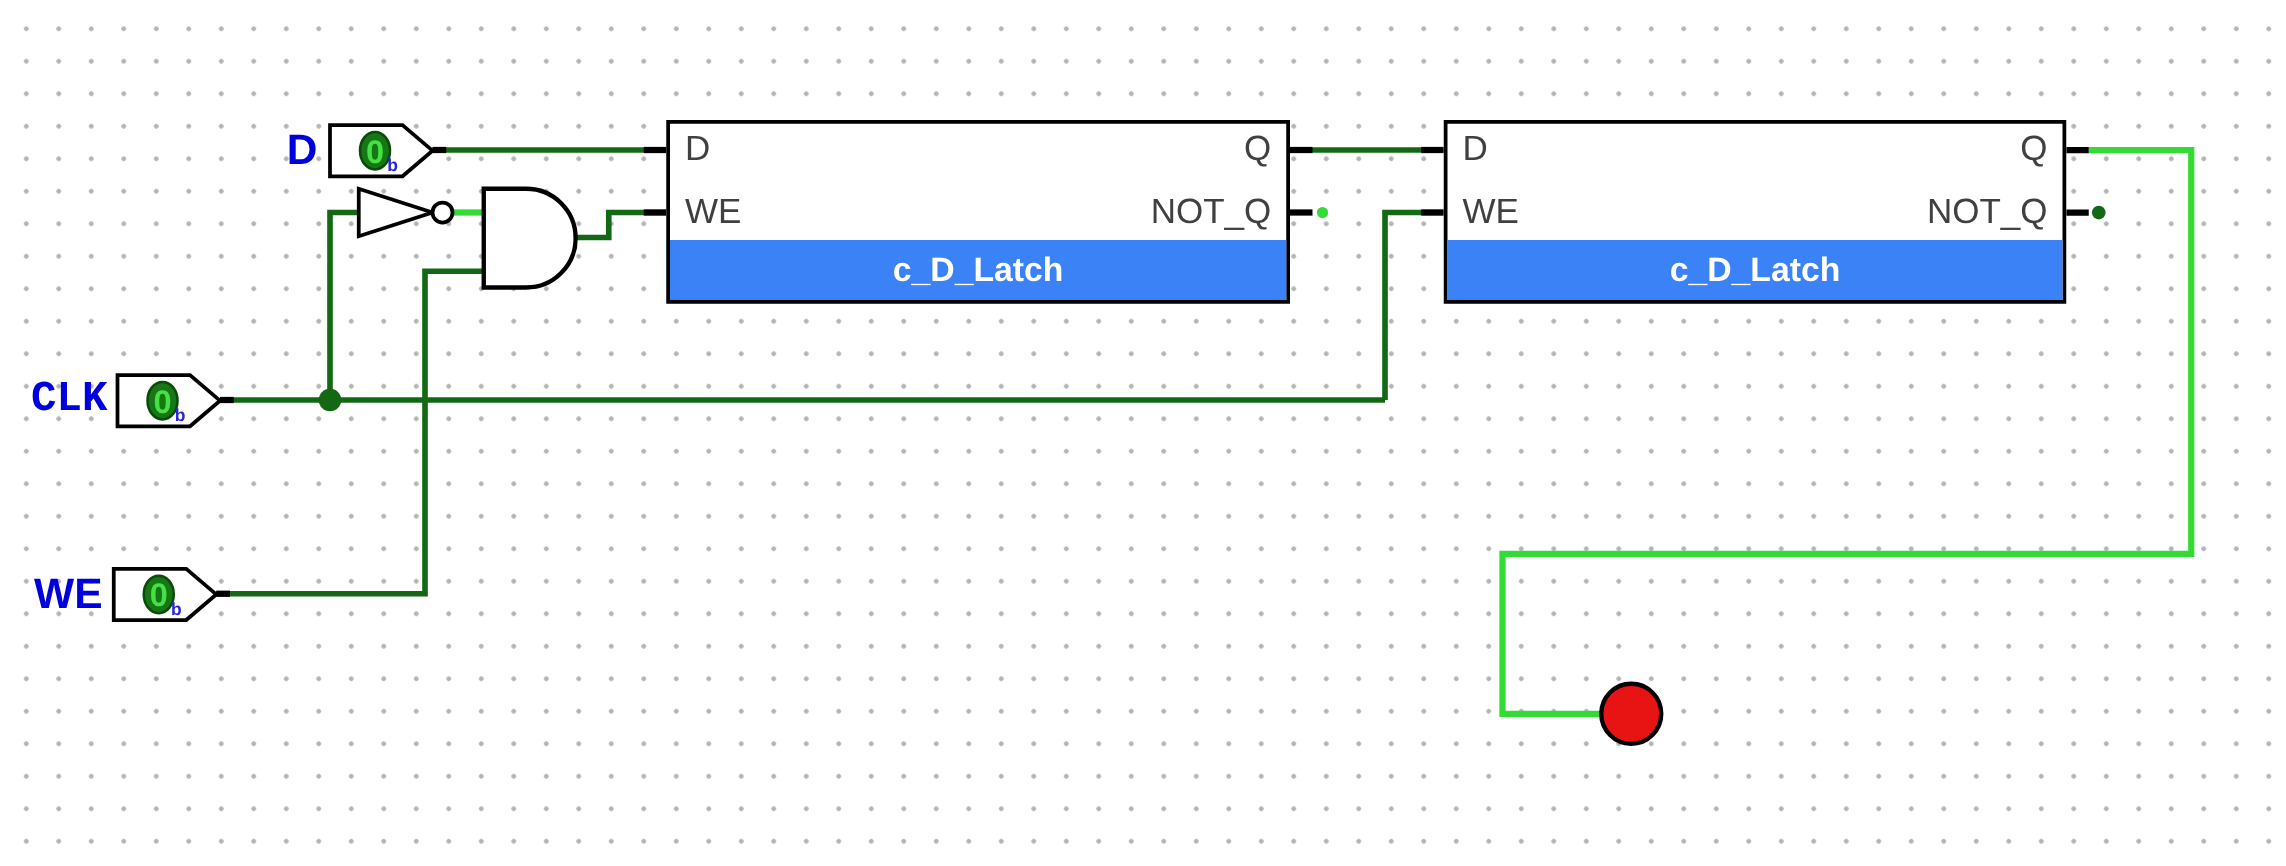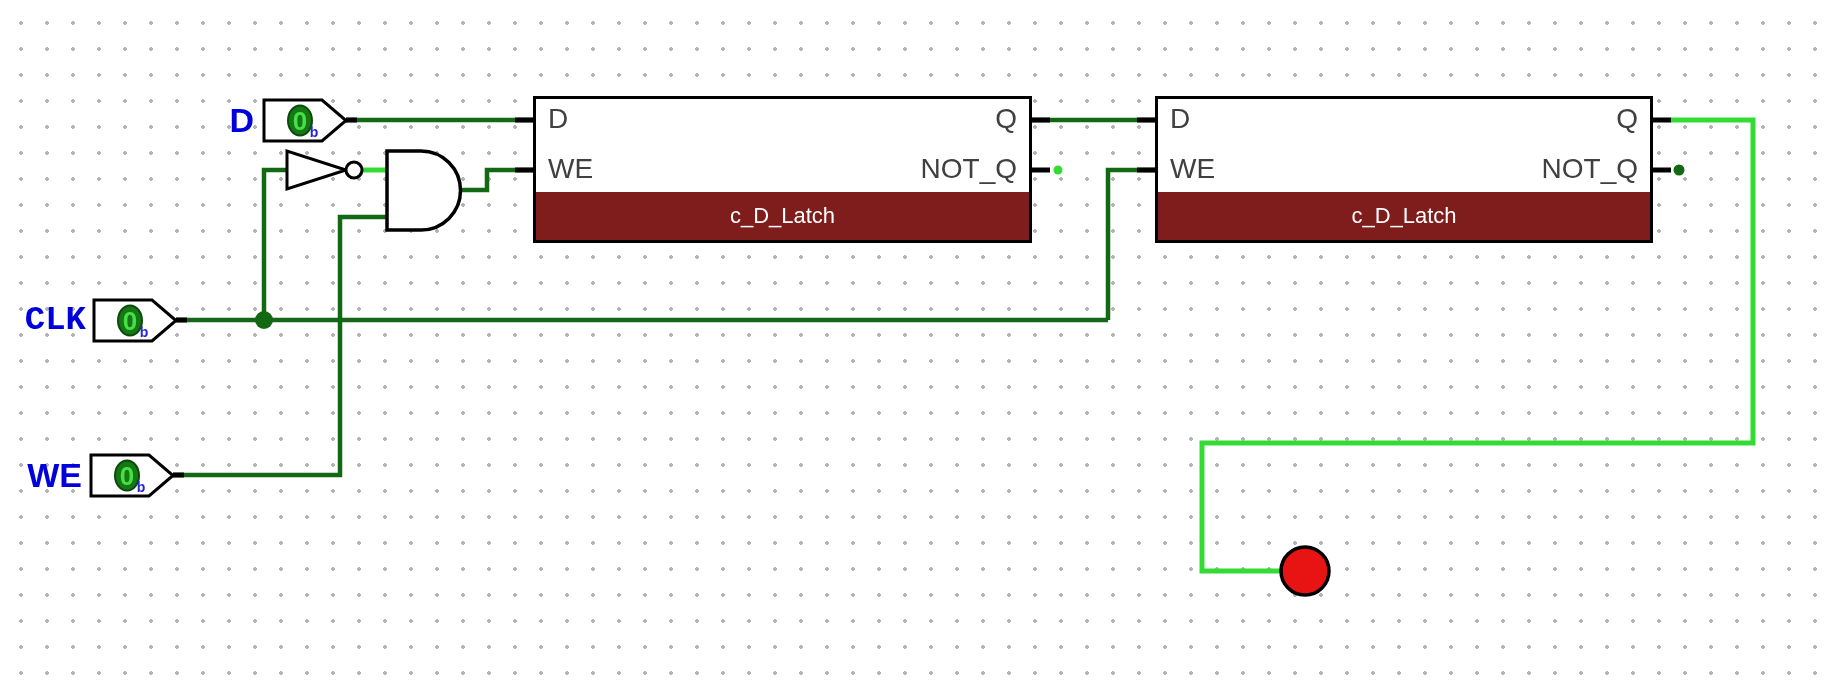--- a/index.html
+++ b/index.html
@@ -31,24 +31,24 @@
     white-space: nowrap;
   }
   .latch .pl.p-d   { left: 12px;  top: 5px;  }
   .latch .pl.p-we  { left: 12px;  top: 55px; }
   .latch .pl.p-q   { right: 12px; top: 5px;  text-align: right; }
   .latch .pl.p-nq  { right: 12px; top: 55px; text-align: right; }
   .latch .latch-title {
     position: absolute;
     left: 0; right: 0; bottom: 0;
     height: 48px;
-    background: #7f1d1d;
+    background: #3b82f6;
     color: #ffffff;
-    font-weight: normal;
-    font-size: 22px;
+    font-weight: bold;
+    font-size: 27px;
     display: flex;
     align-items: center;
     justify-content: center;
   }
 
   
   .io-label {
     position: absolute;
     font-weight: bold;
     font-size: 34px;

